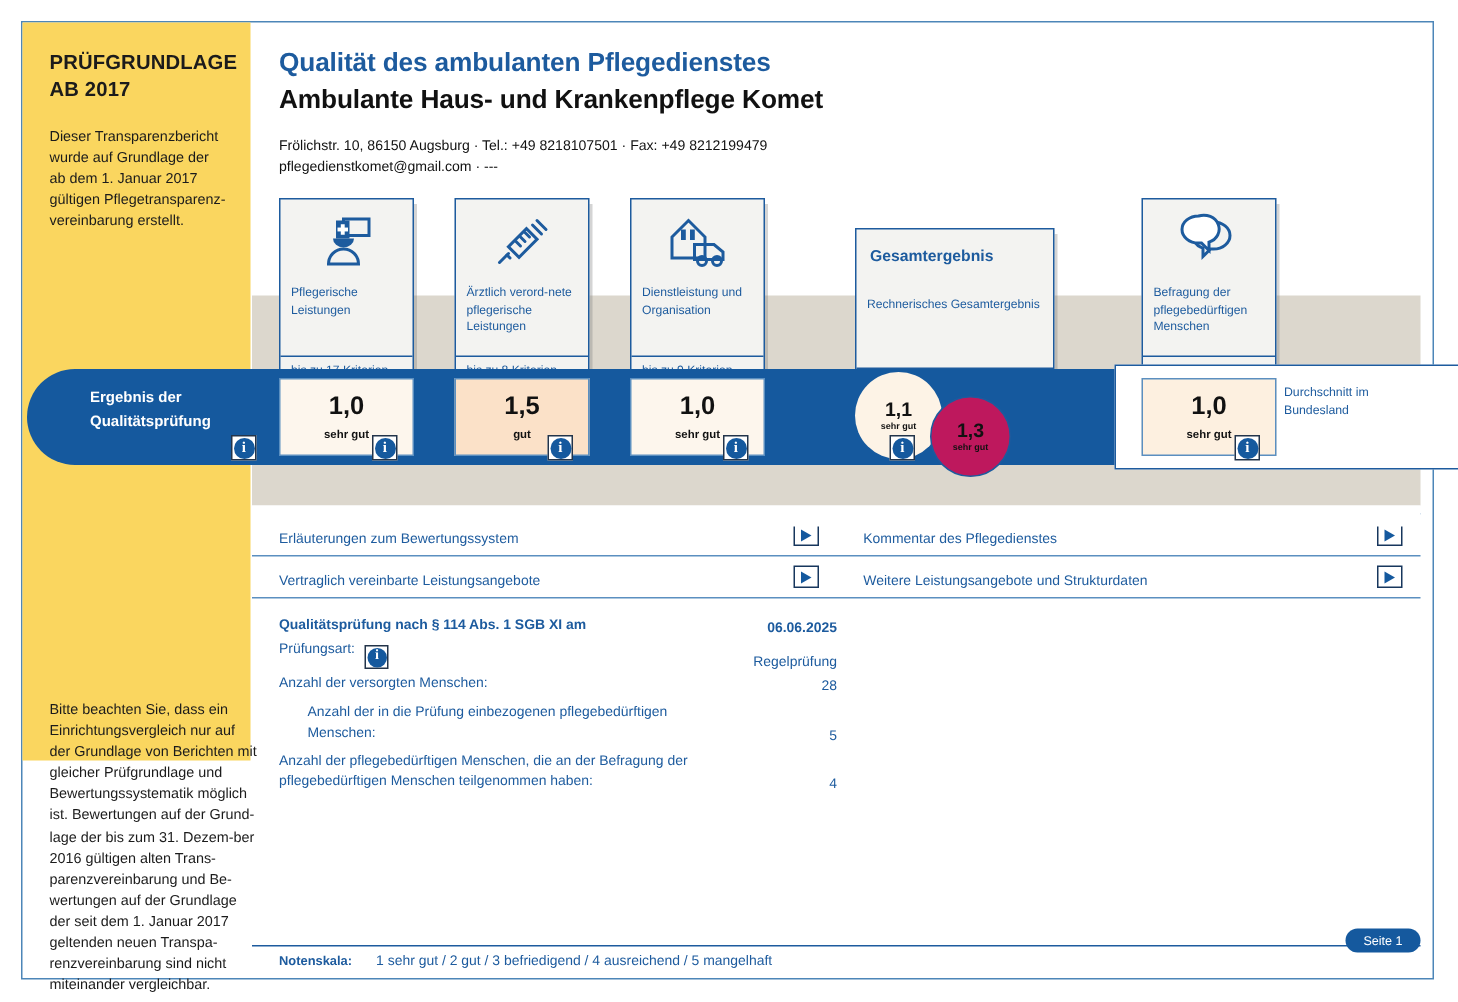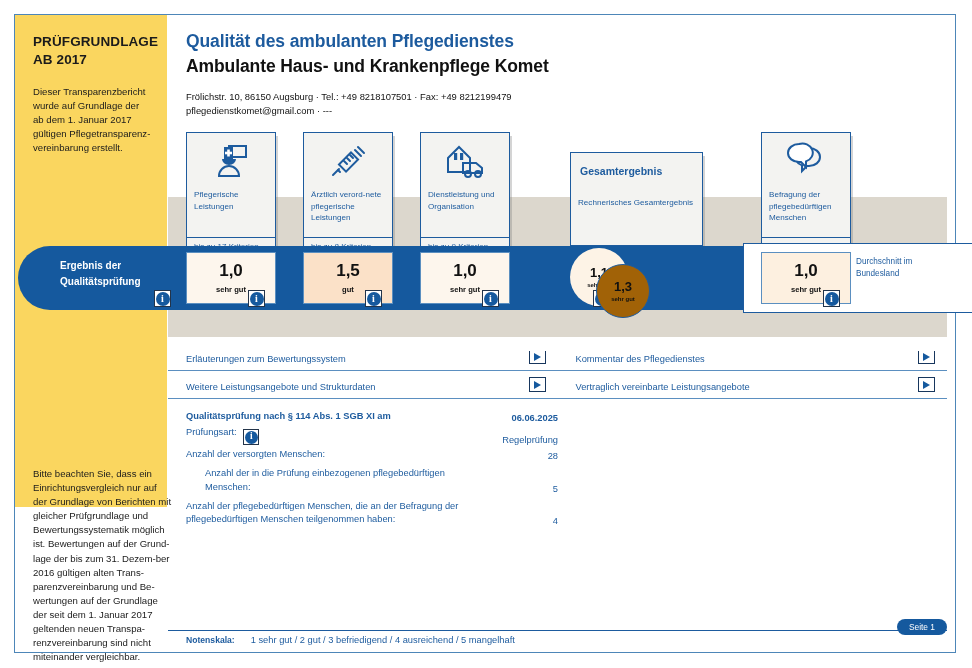--- a/index.html
+++ b/index.html
@@ -281,21 +281,21 @@
       <div class="dot">i</div>
     </div>
 
     <div class="circle" style="left:402px;top:124px;width:58px;height:58px;background:#fdf3e6;">
       <div class="v">1,1</div>
       <div class="g">sehr gut</div>
     </div>
     <div class="info" style="left:425px;top:166px;">
       <div class="dot">i</div>
     </div>
-    <div class="circle" style="left:428px;top:140px;width:52px;height:52px;background:#a16207;border:1.4px solid #1d5b9e;justify-content:center;">
+    <div class="circle" style="left:452px;top:140px;width:52px;height:52px;background:#be185d;border:1.4px solid #1d5b9e;justify-content:center;">
       <div class="v">1,3</div>
       <div class="g">sehr gut</div>
     </div>
     <div class="avg-label">Durchschnitt im Bundesland</div>
 
     <div class="score" style="left:593px;background:#fdf0e0;">
       <div class="v">1,0</div>
       <div class="g">sehr gut</div>
     </div>
     <div class="info" style="left:655px;top:166px;">
@@ -313,27 +313,27 @@
       </div>
       <div class="lcell">
         <span class="tx">Kommentar des Pflegedienstes</span>
         <span class="play">
             <i></i>
           </span>
       </div>
     </div>
     <div class="lrow">
       <div class="lcell">
-        <span class="tx">Weitere Leistungsangebote und Strukturdaten</span>
+        <span class="tx">Vertraglich vereinbarte Leistungsangebote</span>
         <span class="play">
             <i></i>
           </span>
       </div>
       <div class="lcell">
-        <span class="tx">Vertraglich vereinbarte Leistungsangebote</span>
+        <span class="tx">Weitere Leistungsangebote und Strukturdaten</span>
         <span class="play">
             <i></i>
           </span>
       </div>
     </div>
   </div>
 
   <div class="tbl">
     <div class="trow">
       <div class="k b">Qualitätsprüfung nach § 114 Abs. 1 SGB XI am</div>

